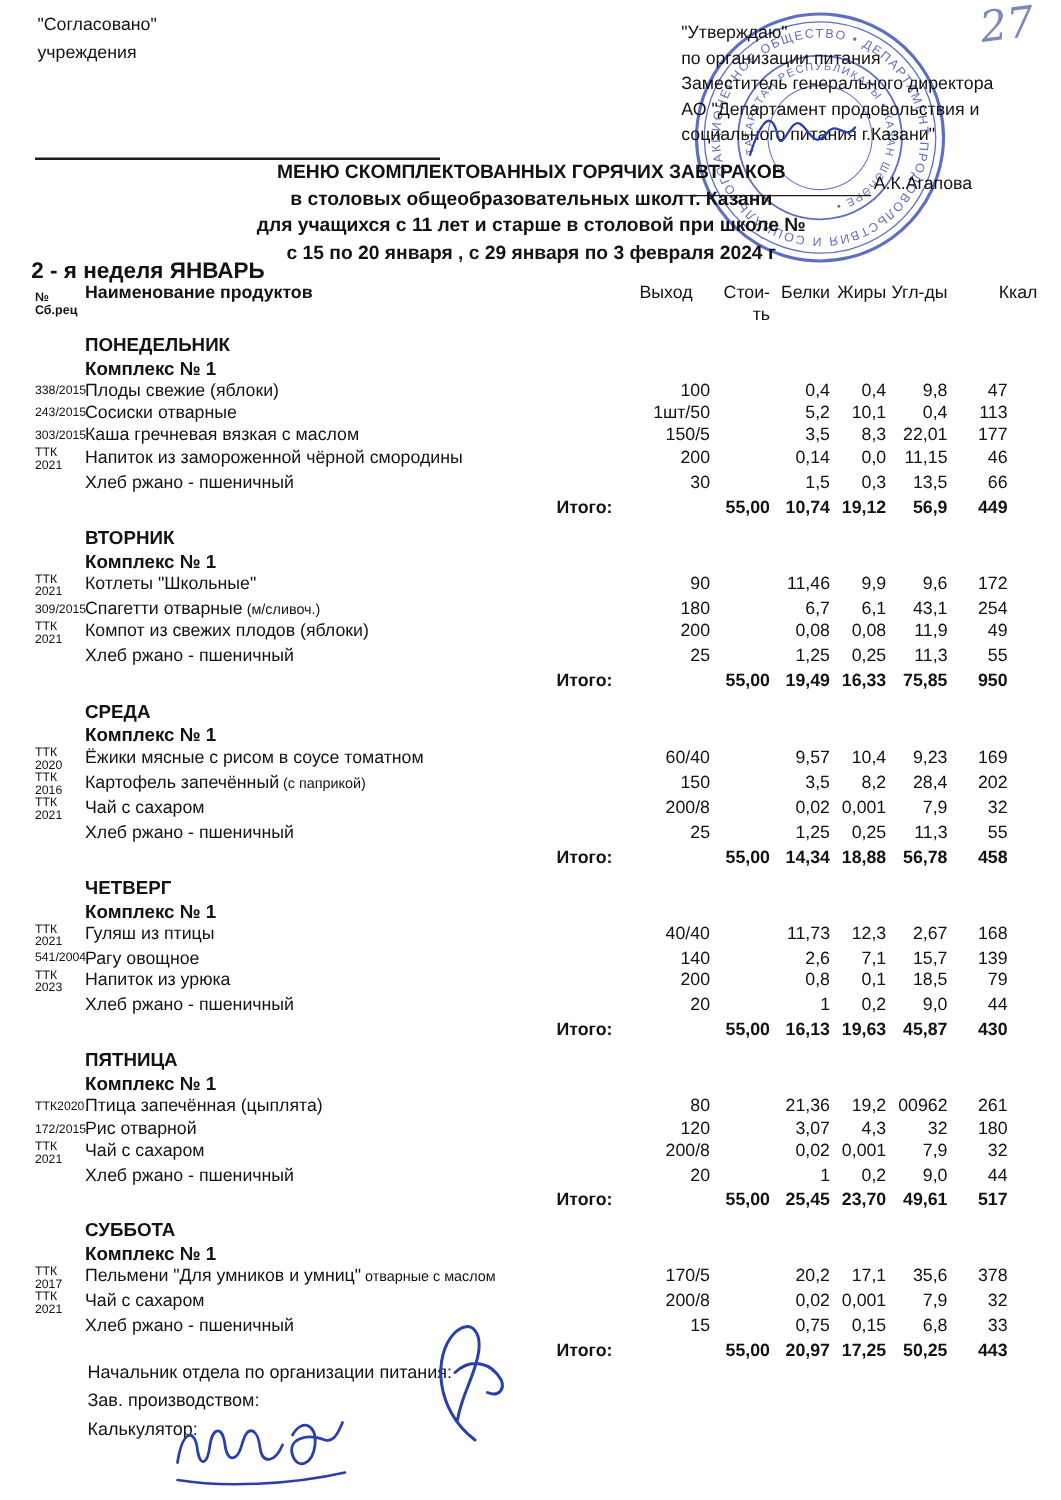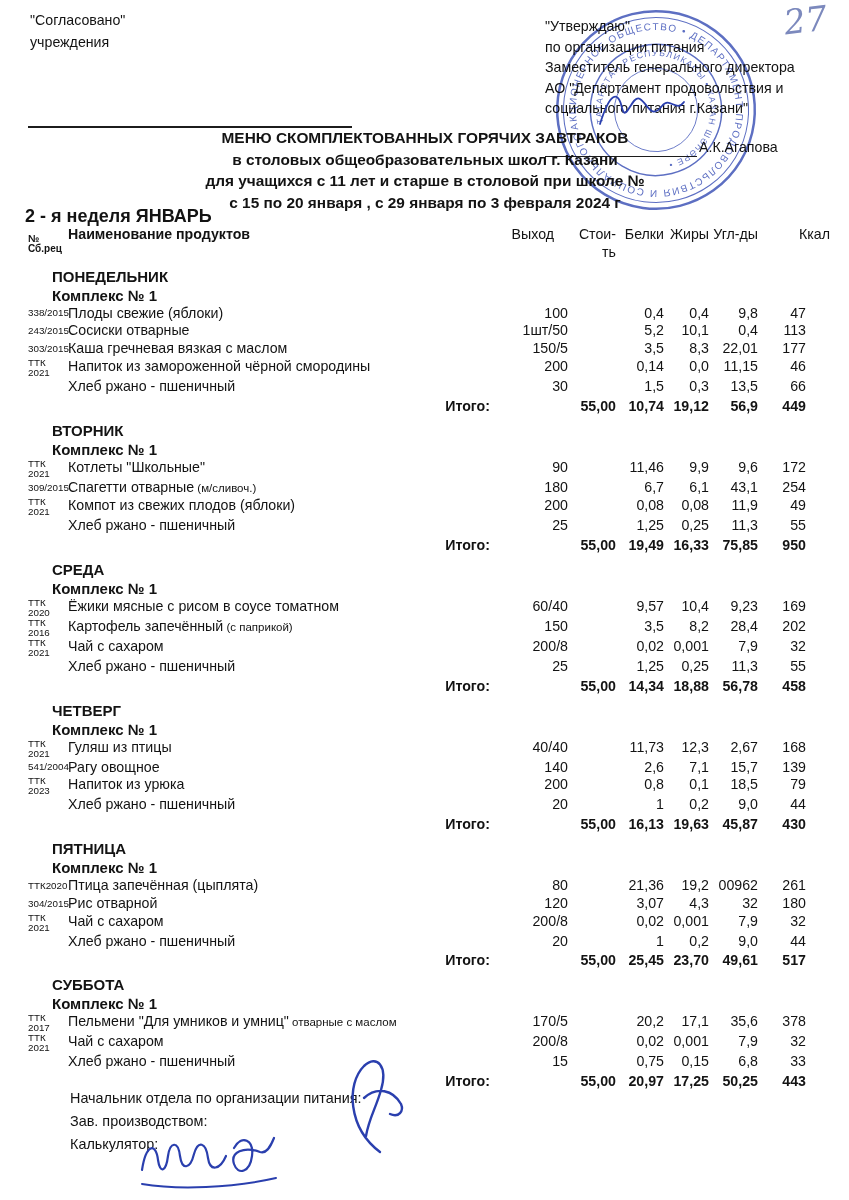--- a/index.html
+++ b/index.html
@@ -46,21 +46,21 @@
   .c-rec  { font-size:9.8px; align-self:center; line-height:10px; }
   .c-name { font-size:14.2px; white-space:nowrap; }
   .c-out,.c-cost,.c-prot,.c-fat,.c-carb,.c-kcal { font-size:14.2px; text-align:right; }
   .small-note { font-size:11.5px; }
   .thead { margin-bottom:1px; }
   .thead .c-rec { font-weight:bold; font-size:10px; }
   .thead .c-name { font-weight:bold; }
   .thead .c-out { padding-right:14px; }
   .thead .c-kcal { padding-right:6px;padding-left:41px; }
   .day-block { margin-top:5px; }
-  .day-name, .complex-name { font-weight:bold; font-size:15px; line-height:19px; margin-left:24px; }
+  .day-name, .complex-name { font-weight:bold; font-size:15px; line-height:19px; margin-left:40px; }
   .total-row { margin-top:2px; }
   .total-row div { font-weight:bold; }
   .total-label { text-align:right; padding-right:18px; }
 </style>
 </head>
 <body>
 
 <div class="page">
 
   <div class="corner-number">27</div>
@@ -359,21 +359,21 @@
           <div class="c-rec">ТТК2020</div>
           <div class="c-name"><span>Птица запечённая (цыплята)</span></div>
           <div class="c-out">80</div>
           <div class="c-cost"></div>
           <div class="c-prot">21,36</div>
           <div class="c-fat">19,2</div>
           <div class="c-carb">00962</div>
           <div class="c-kcal">261</div>
         </div>
         <div class="trow">
-          <div class="c-rec">304/2015</div>
+          <div class="c-rec">172/2015</div>
           <div class="c-name"><span>Рис отварной</span></div>
           <div class="c-out">120</div>
           <div class="c-cost"></div>
           <div class="c-prot">3,07</div>
           <div class="c-fat">4,3</div>
           <div class="c-carb">32</div>
           <div class="c-kcal">180</div>
         </div>
         <div class="trow">
           <div class="c-rec">ТТК 2021</div>

